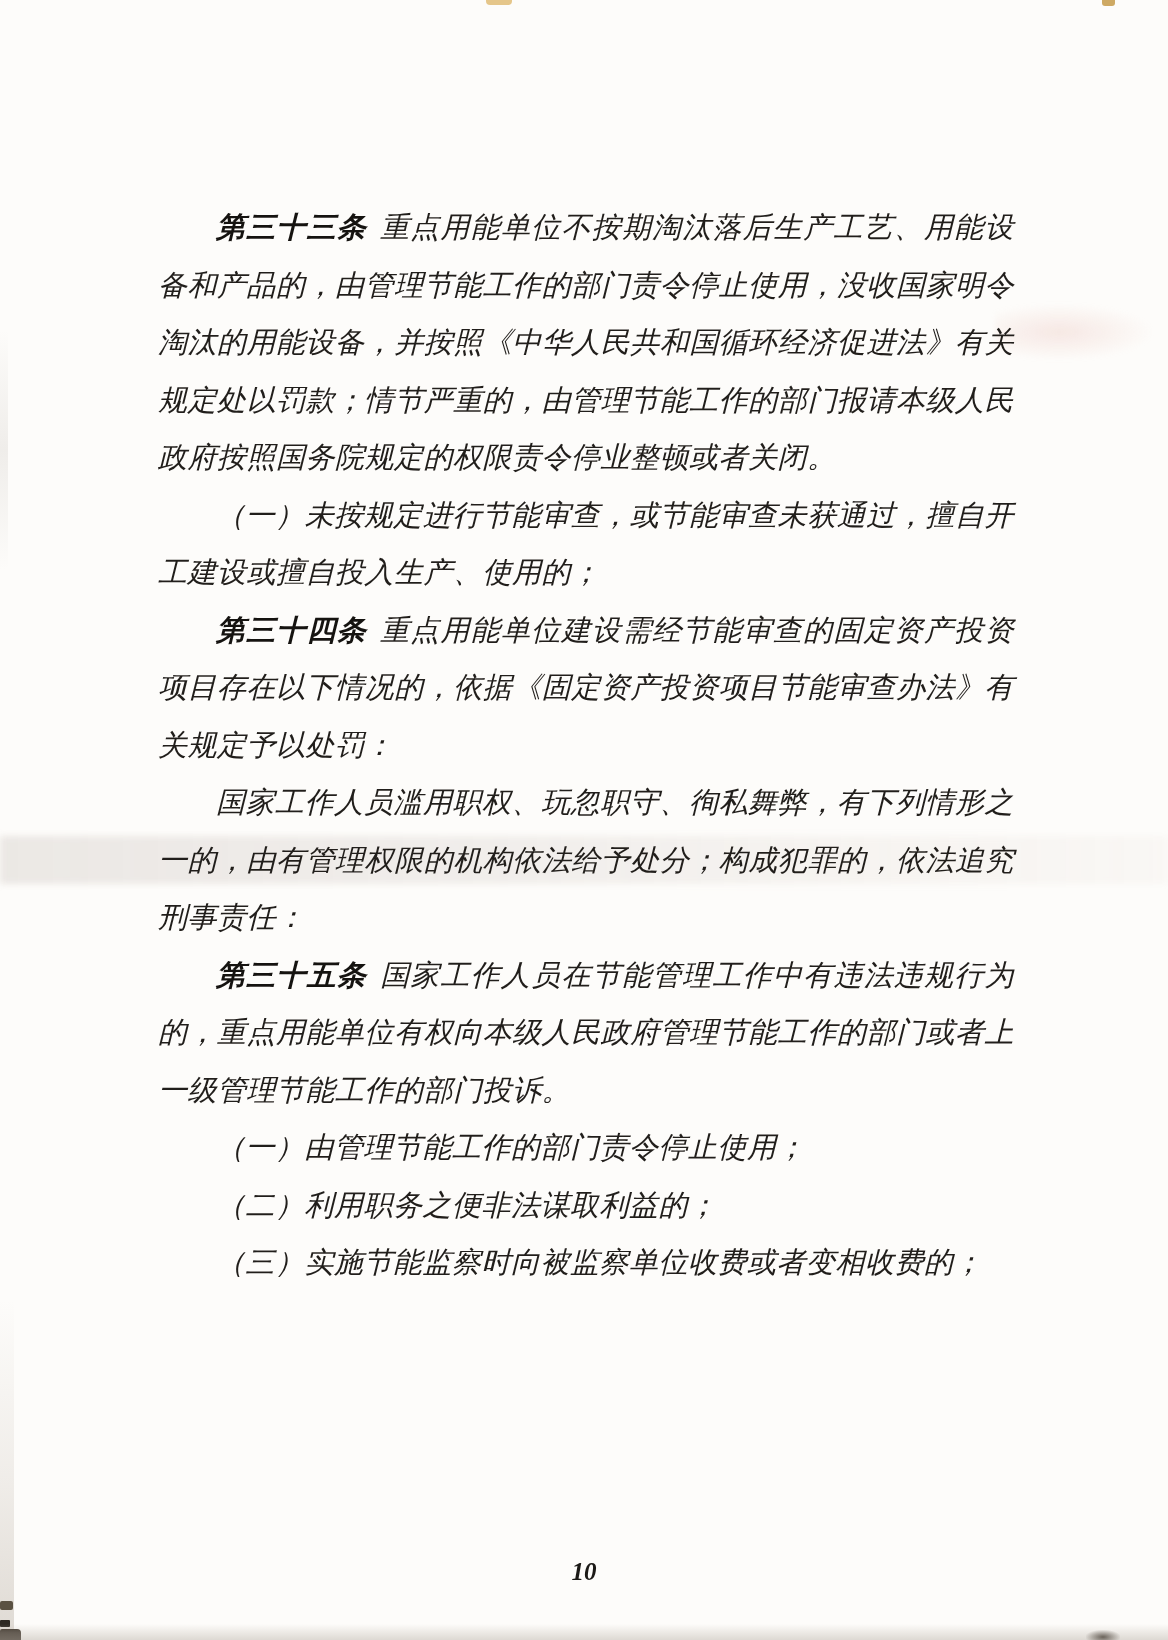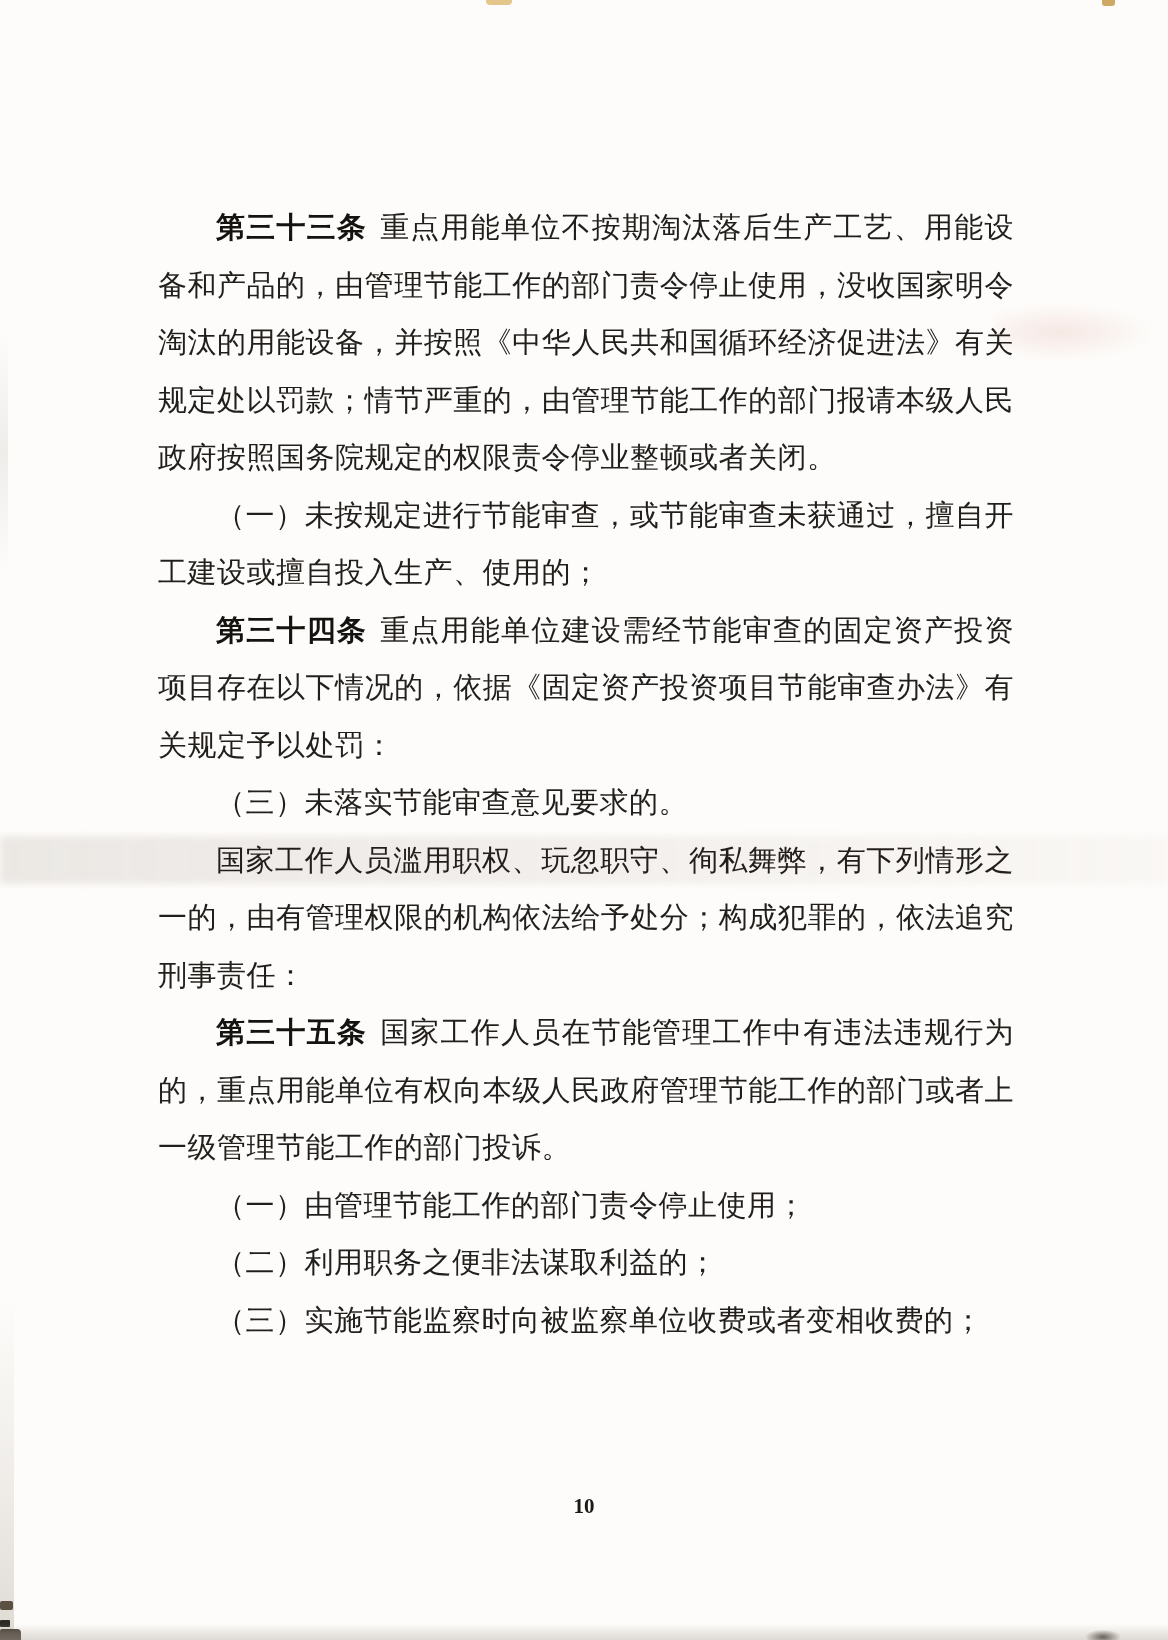--- a/index.html
+++ b/index.html
@@ -8,20 +8,21 @@
     background: #fdfcfa;
   }
   .page {
     position: relative;
     width: 1168px;
     height: 1640px;
     background: #fdfcfa;
     overflow: hidden;
     font-family: "Liberation Serif", "DejaVu Serif", serif;
     color: #211e1b;
+    font-style: italic;
   }
   .doc-body {
     position: absolute;
     left: 158px;
     top: 199px;
     width: 856px;
     font-size: 29px;
     line-height: 57.5px;
     text-align: justify;
     text-justify: inter-character;
@@ -32,25 +33,25 @@
     letter-spacing: 0.5px;
   }
   .lead {
     font-weight: bold;
     color: #151310;
     margin-right: 0.45em;
   }
   .lead:empty { margin-right: 0; }
   .pagenum {
     position: absolute;
-    top: 1494px;
+    top: 1558px;
     left: 0;
     width: 100%;
     text-align: center;
-    font-size: 21px;
+    font-size: 25px;
     font-weight: bold;
     color: #1b1916;
     font-family: "Liberation Serif", "DejaVu Serif", serif;
   }
   
   .artifact { position: absolute; pointer-events: none; }
   .band-mid {
     left: 0; top: 836px; width: 1168px; height: 48px;
     background: linear-gradient(90deg,
       rgba(188,177,169,0.26) 0%,
@@ -114,21 +115,20 @@
   <div class="artifact mark-left-a"></div>
   <div class="artifact mark-left-b"></div>
   <div class="artifact mark-left-corner"></div>
   <div class="artifact band-bottom"></div>
   <div class="artifact smudge-bottom-right"></div>
 
   <main class="doc-body">
     <p class="para"><b class="lead">第三十三条</b><span>重点用能单位不按期淘汰落后生产工艺、用能设备和产品的，由管理节能工作的部门责令停止使用，没收国家明令淘汰的用能设备，并按照《中华人民共和国循环经济促进法》有关规定处以罚款；情节严重的，由管理节能工作的部门报请本级人民政府按照国务院规定的权限责令停业整顿或者关闭。</span></p>
     <p class="para"><b class="lead"></b><span>（一）未按规定进行节能审查，或节能审查未获通过，擅自开工建设或擅自投入生产、使用的；</span></p>
     <p class="para"><b class="lead">第三十四条</b><span>重点用能单位建设需经节能审查的固定资产投资项目存在以下情况的，依据《固定资产投资项目节能审查办法》有关规定予以处罚：</span></p>
-    <p class="para"><b class="lead"></b><span>（三）未落实节能审查意见要求的。</span></p>
     <p class="para"><b class="lead"></b><span>国家工作人员滥用职权、玩忽职守、徇私舞弊，有下列情形之一的，由有管理权限的机构依法给予处分；构成犯罪的，依法追究刑事责任：</span></p>
     <p class="para"><b class="lead">第三十五条</b><span>国家工作人员在节能管理工作中有违法违规行为的，重点用能单位有权向本级人民政府管理节能工作的部门或者上一级管理节能工作的部门投诉。</span></p>
     <p class="para"><b class="lead"></b><span>（一）由管理节能工作的部门责令停止使用；</span></p>
     <p class="para"><b class="lead"></b><span>（二）利用职务之便非法谋取利益的；</span></p>
     <p class="para"><b class="lead"></b><span>（三）实施节能监察时向被监察单位收费或者变相收费的；</span></p>
   </main>
 
   <div class="pagenum">10</div>
 
 </div>

